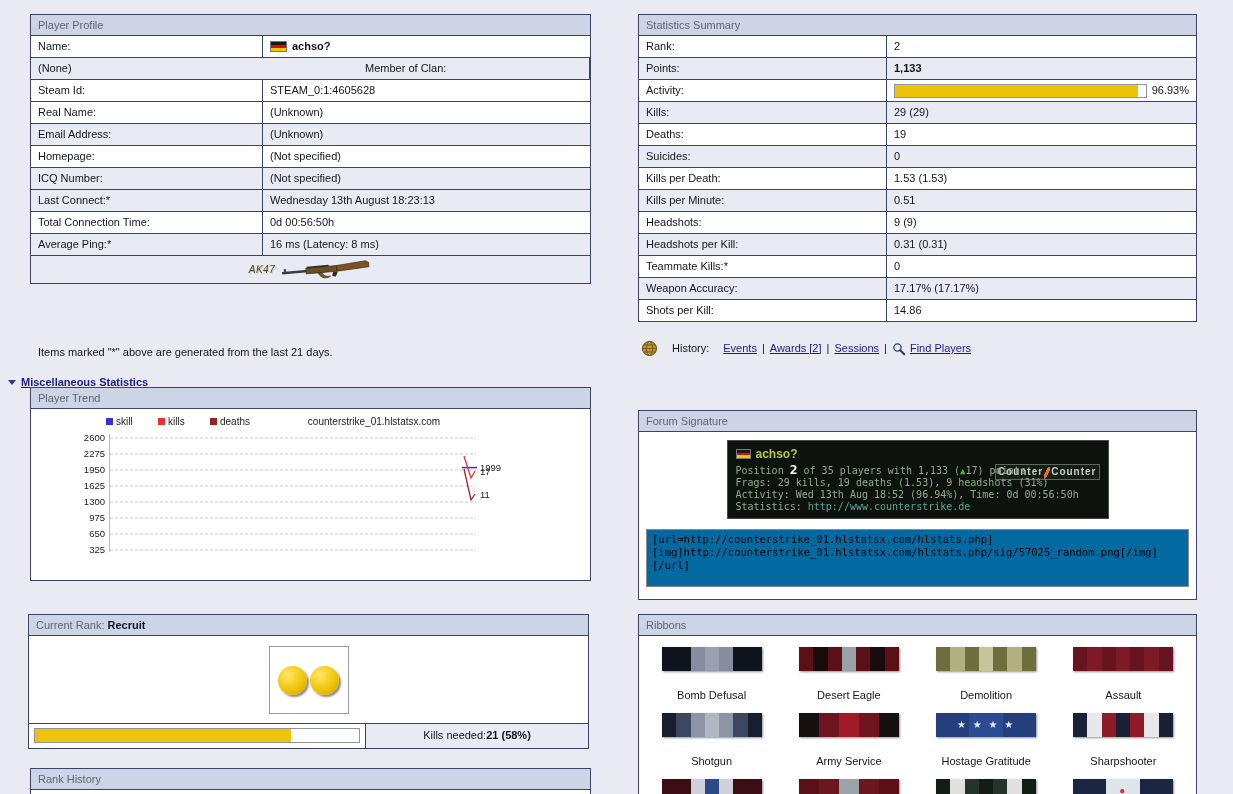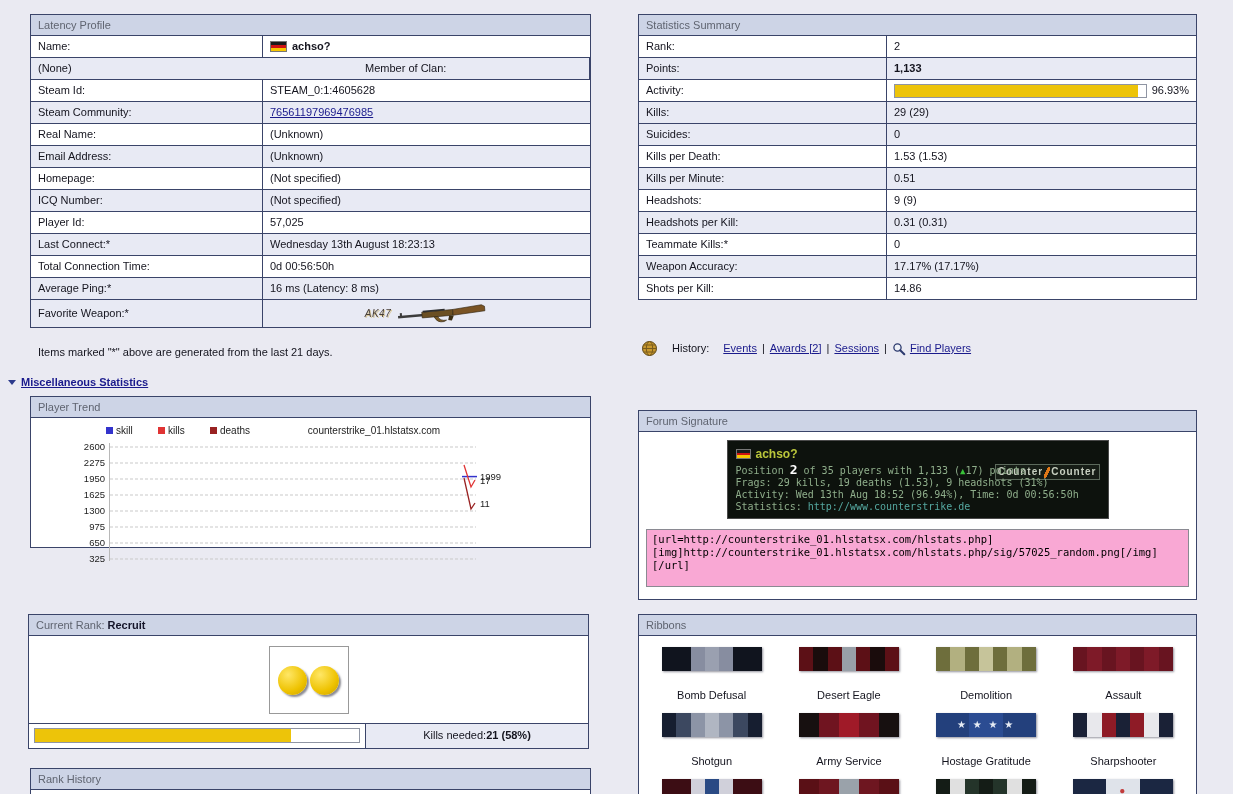--- a/index.html
+++ b/index.html
@@ -68,64 +68,58 @@
   .sig-logo { margin-left:auto; border:1px solid #5c6a5c; background:#161d16; color:#c7cfc0; padding:1px 2px;
               font-family:"Liberation Sans",sans-serif; font-size:10px; font-weight:bold; letter-spacing:1px;
               display:flex; align-items:flex-end;margin-top:36px; }
   .sig-wedge { display:inline-block; width:6px; height:11px; margin:0 1px;
                background:linear-gradient(115deg, transparent 35%, #e07818 35% 65%, transparent 65%); }
   .sig-line { white-space:nowrap; overflow:hidden; }
   .sig-pos-big { color:#fff; font-size:13px; font-weight:bold; }
   .sig-arrow { color:#39c439; font-size:9px; }
   .sig-url { color:var(--sig-url,#55a8a0); }
 
-  .bbcode-box { margin:10px 7px 0; border:1px solid #8a8a92; background:#f9a8d4; color:#000;
+  .bbcode-box { margin:10px 7px 0; border:1px solid #8a8a92; background:#0369a1; color:#000;
                 font-family:"DejaVu Sans Mono", monospace; font-size:10.5px; line-height:13px;
                 padding:3px 5px; height:58px; box-sizing:border-box; overflow:hidden; }
 
   .ribbons-grid { display:grid; grid-template-columns:repeat(4,1fr); padding:11px 4px 8px; row-gap:11px; }
   .ribbon-cell { display:flex; flex-direction:column; align-items:center; }
   .ribbon-bar { width:100px; height:24px; position:relative; box-shadow:1px 1px 2px rgba(40,40,60,.5); }
   .ribbon-overlay { position:absolute; inset:0; display:flex; align-items:center; justify-content:center;
                     font-size:10px; letter-spacing:2px; }
   .ribbon-label { margin-top:18px; }
 </style>
 </head>
 <body>
 
 <div class="page">
 
   <section class="panel" style="left:30px; top:14px; width:561px;">
-    <div class="panel-header">Latency Profile</div>
+    <div class="panel-header">Player Profile</div>
     <div id="pp-body" class="tbl">
         <div class="row">
           <div class="cell lbl">Name:</div>
           <div class="cell val">
             <span class="flag-de"></span>
             <span class="bold">achso?</span>
           </div>
         </div>
         <div class="row alt">
           <div class="cell val">
             <span>(None)</span>
           </div>
           <div class="cell lbl">Member of Clan:</div>
         </div>
         <div class="row">
           <div class="cell lbl">Steam Id:</div>
           <div class="cell val">
             <span>STEAM_0:1:4605628</span>
           </div>
         </div>
-        <div class="row alt">
-          <div class="cell lbl">Steam Community:</div>
-          <div class="cell val">
-            <a class="lnk" href="#">76561197969476985</a>
-          </div>
-        </div>
         <div class="row">
           <div class="cell lbl">Real Name:</div>
           <div class="cell val">
             <span>(Unknown)</span>
           </div>
         </div>
         <div class="row alt">
           <div class="cell lbl">Email Address:</div>
           <div class="cell val">
             <span>(Unknown)</span>
@@ -136,46 +130,39 @@
           <div class="cell val">
             <span>(Not specified)</span>
           </div>
         </div>
         <div class="row alt">
           <div class="cell lbl">ICQ Number:</div>
           <div class="cell val">
             <span>(Not specified)</span>
           </div>
         </div>
-        <div class="row">
-          <div class="cell lbl">Player Id:</div>
-          <div class="cell val">
-            <span>57,025</span>
-          </div>
-        </div>
         <div class="row alt">
           <div class="cell lbl">Last Connect:*</div>
           <div class="cell val">
             <span>Wednesday 13th August 18:23:13</span>
           </div>
         </div>
         <div class="row">
           <div class="cell lbl">Total Connection Time:</div>
           <div class="cell val">
             <span>0d 00:56:50h</span>
           </div>
         </div>
         <div class="row alt">
           <div class="cell lbl">Average Ping:*</div>
           <div class="cell val">
             <span>16 ms (Latency: 8 ms)</span>
           </div>
         </div>
         <div class="row weapon-row">
-          <div class="cell lbl">Favorite Weapon:*</div>
           <div class="cell val center">
             <span class="ak-label">AK47</span>
             <svg width="92" height="20" viewBox="0 0 92 20">
               <g transform="rotate(-5 46 10)">
                 <rect x="2" y="8.2" width="26" height="2.4" fill="#3c3c3c"></rect>
                 <rect x="4" y="5.6" width="2" height="3" fill="#3c3c3c"></rect>
                 <rect x="26" y="6.4" width="31" height="5.8" fill="#6b4f22" stroke="#2e2310" stroke-width="0.6"></rect>
                 <rect x="27" y="5" width="22" height="1.8" fill="#2d2d2d"></rect>
                 <path d="M38 12.2 q2.5 6.5 9.5 5.5 l2.5 -1.2 q-6.5 0.6 -8.5 -4.5 z" fill="#7a5a24" stroke="#2e2310" stroke-width="0.6"></path>
                 <path d="M53 12.2 l4.5 0.6 -2.2 4.6 -3.6 -0.8 z" fill="#3a2c12"></path>
@@ -208,20 +195,26 @@
             <div class="activity-track">
               <div class="activity-fill" style="width: 96.93%;"></div>
             </div>
             <span>96.93%</span>
           </div>
         </div>
         <div class="row alt">
           <div class="cell lbl">Kills:</div>
           <div class="cell val">
             <span>29 (29)</span>
+          </div>
+        </div>
+        <div class="row">
+          <div class="cell lbl">Deaths:</div>
+          <div class="cell val">
+            <span>19</span>
           </div>
         </div>
         <div class="row alt">
           <div class="cell lbl">Suicides:</div>
           <div class="cell val">
             <span>0</span>
           </div>
         </div>
         <div class="row">
           <div class="cell lbl">Kills per Death:</div>
@@ -292,21 +285,21 @@
         </svg>
         <a class="lnk" href="#">Find Players</a>
       </span>
   </div>
 
   <div class="misc-link" style="left:8px; top:376px;">
     <span class="tri-down"></span>
     <a>Miscellaneous Statistics</a>
   </div>
 
-  <section class="panel" style="left:30px; top:396px; width:561px; height:152px;">
+  <section class="panel" style="left:30px; top:387px; width:561px; height:194px;">
     <div class="panel-header">Player Trend</div>
     <div id="trend-chart" class="trend-chart"><svg width="500" height="152" viewBox="0 0 500 152">
           <rect x="72" y="6" width="7" height="7" fill="#3333cc"></rect>
           <text x="82" y="13" font-size="10" fill="#222">skill</text>
           <rect x="124" y="6" width="7" height="7" fill="#e03434"></rect>
           <text x="134" y="13" font-size="10" fill="#222">kills</text>
           <rect x="176" y="6" width="7" height="7" fill="#992222"></rect>
           <text x="186" y="13" font-size="10" fill="#222">deaths</text>
           <text x="340" y="13" font-size="10" fill="#222" text-anchor="middle">counterstrike_01.hlstatsx.com</text>
           <line x1="76" y1="26" x2="442" y2="26" stroke="#c9c9c9" stroke-dasharray="3,2"></line>

